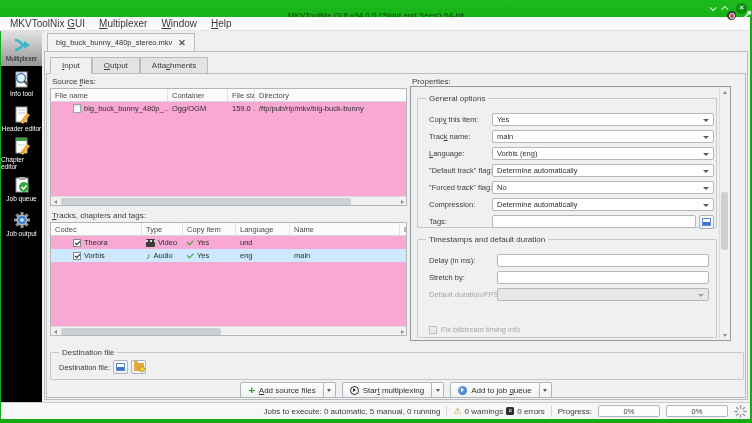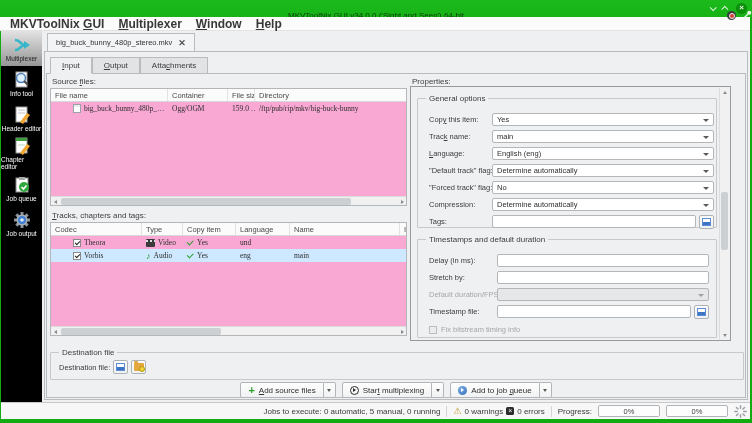--- a/index.html
+++ b/index.html
@@ -16,21 +16,21 @@
   .winctl { position:absolute; right:5px; top:0; height:17px; display:flex; align-items:center; gap:8px; z-index:2; }
   .chev { width:5px; height:5px; display:inline-block; }
   .chev.down { border-right:1.5px solid #d9f3d9; border-bottom:1.5px solid #d9f3d9; transform:rotate(45deg) translateY(-1px); }
   .chev.up { border-right:1.5px solid #d9f3d9; border-bottom:1.5px solid #d9f3d9; transform:rotate(225deg) translateY(-1px); }
   .closebtn { width:11px; height:11px; border-radius:50%; background:#0b8f0b; color:#e8fbe8; font-size:8px; line-height:10px; text-align:center; font-weight:bold; }
   .frame-left { position:absolute; left:0; top:31px; bottom:0; width:1px; background:#12ac12; z-index:9; }
   .frame-right { position:absolute; right:0; top:17px; bottom:0; width:2px; background:#12ac12; z-index:9; }
   .frame-bottom { position:absolute; left:0; right:0; bottom:0; height:4px; background:#12ac12; z-index:9; }
 
   .menubar { position:absolute; left:0; top:17px; right:0; height:14px; background:#fbfbfb; border-bottom:1px solid #e3e3e3; display:flex; align-items:center; padding-left:3px; }
-  .menubar .mi { padding:0 7px; font-size:12px; color:#383838;font-weight:bold; }
+  .menubar .mi { padding:0 7px; font-size:10px; color:#383838; }
   u { text-decoration:underline; }
 
   
   .sidebar { position:absolute; left:1px; top:31px; width:41px; bottom:21px; background:#000; display:flex; flex-direction:column; }
   .sb-item { height:35px; display:flex; flex-direction:column; align-items:center; justify-content:center; gap:1px; color:#fff; font-size:6.5px; }
   .sb-item.sel { background:linear-gradient(#e2e2e2,#969696); color:#1b1b1b; }
 
   
   .file-tab { position:absolute; left:47px; top:33px; height:18px; background:#f3f4f5; border:1px solid #b9bcbe; border-bottom:none; display:flex; align-items:center; gap:6px; padding:0 8px; font-size:7.5px; color:#333; }
   .file-tab .x { color:#555; font-weight:bold; font-size:9px; line-height:8px; }
@@ -42,21 +42,21 @@
 
   .sec-label { position:absolute; font-size:8px; color:#3c3c3c; }
 
   
   .tbl { position:absolute; background:#f9a8d4; border:1px solid #b4b7b9; display:flex; flex-direction:column; }
   .tbl-head { display:flex; height:13px; background:#fbfbfb; border-bottom:1px solid #d8d8d8; flex:none; }
   .th { font-size:7.5px; color:#4a4a4a; padding:2px 0 0 4px; border-right:1px solid #e2e2e2; overflow:hidden; white-space:nowrap; flex:none; }
   .th:last-child { border-right:none; }
   .tr { display:flex; height:13px; align-items:center; flex:none; }
   .tr.sel { background:#cde8ff; }
-  .td { font-size:7.5px; color:#2e2e2e; padding-left:4px; display:flex; align-items:center; gap:3px; overflow:hidden; white-space:nowrap; flex:none;font-family:Liberation Serif, serif; }
+  .td { font-size:7.5px; color:#2e2e2e; padding-left:4px; display:flex; align-items:center; gap:3px; overflow:hidden; white-space:nowrap; flex:none; }
   .tbl-fill { flex:1; }
   .hscroll { height:9px; background:#f1f1f1; border-top:1px solid #dcdcdc; position:relative; flex:none; }
   .sb-ar { position:absolute; top:1px; width:8px; height:7px; display:flex; align-items:center; justify-content:center; }
   .sb-ar::after { content:""; width:0; height:0; border-top:2.5px solid transparent; border-bottom:2.5px solid transparent; }
   .sb-ar.l { left:0; } .sb-ar.l::after { border-right:3px solid #8a8a8a; }
   .sb-ar.r { right:0; } .sb-ar.r::after { border-left:3px solid #8a8a8a; }
   .sb-thumb { position:absolute; top:1px; height:7px; background:#cdd0d3; border-radius:2px; }
 
   .cb { width:8px; height:8px; border:1px solid #8a8a8a; background:#fff; position:relative; flex:none; }
   .cb::after { content:""; position:absolute; left:1px; top:1.5px; width:4px; height:2px; border-left:1.3px solid #222; border-bottom:1.3px solid #222; transform:rotate(-45deg); }
@@ -302,21 +302,21 @@
       <div class="prow" style="top:31px;">
         <span class="plabel" style="width:63px">Trac<u>k</u> name:</span>
         <span class="combo" style="width:222px">
             <span>main</span>
             <span class="arr"></span>
           </span>
       </div>
       <div class="prow" style="top:48px;">
         <span class="plabel" style="width:63px"><u>L</u>anguage:</span>
         <span class="combo" style="width:222px">
-            <span>English (eng)</span>
+            <span>Vorbis (eng)</span>
             <span class="arr"></span>
           </span>
       </div>
       <div class="prow" style="top:65px;">
         <span class="plabel" style="width:63px">"Default track" flag:</span>
         <span class="combo" style="width:222px">
             <span>Determine automatically</span>
             <span class="arr"></span>
           </span>
       </div>
@@ -351,27 +351,20 @@
       </div>
       <div class="prow" style="top:31px;">
         <span class="plabel" style="width:68px">Stretch by:</span>
         <span class="txt" style="width:212px"></span>
       </div>
       <div class="prow" style="top:48px;">
         <span class="plabel dis" style="width:68px">Default duration/FPS:</span>
         <span class="combo dis" style="width:212px">
             <span></span>
             <span class="arr"></span>
-          </span>
-      </div>
-      <div class="prow" style="top:65px;">
-        <span class="plabel" style="width:68px">Timestamp file:</span>
-        <span class="txt" style="width:194px"></span>
-        <span class="browse">
-            <span class="dlg-ic"></span>
           </span>
       </div>
       <div class="prow" style="top:83px;gap:4px;">
         <span class="cb dis"></span>
         <span class="plabel dis">Fix bitstream timing info</span>
       </div>
     </div>
 
     <div class="vscroll">
       <span class="vs-ar u"></span>

